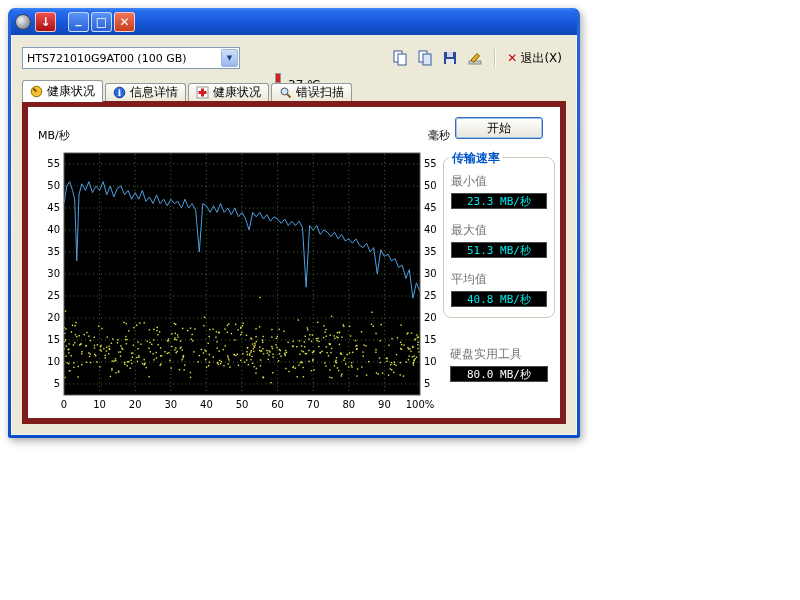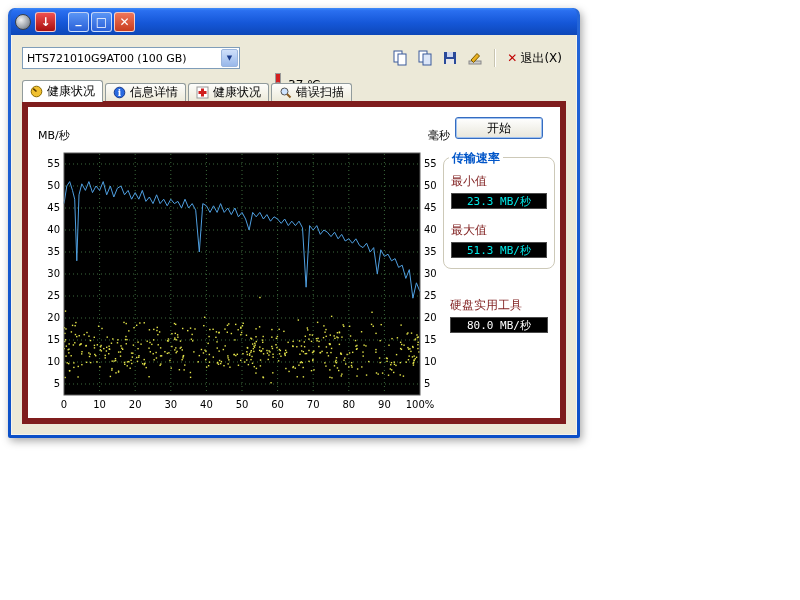--- a/index.html
+++ b/index.html
@@ -72,21 +72,21 @@
   .start-btn { width:88px; height:22px; margin:0 auto; font-size:12px;
     font-family:"DejaVu Sans", sans-serif;
     background:linear-gradient(180deg,#ffffff,#e8e6da);
     border:1px solid #356cc0; border-radius:3px;
     box-shadow:inset 0 0 0 1px #9ec1f0; }
   .groupbox { margin-top:18px; border:1px solid #cdc9b8; border-radius:8px;
     padding:2px 7px 10px; position:relative; }
   .group-title { position:absolute; top:-8px; left:5px; background:#fff; padding:0 3px;
     color:#0055c8; font-size:12px; font-weight:bold; }
   .stat { margin-top:9px; }
-  .stat-label { font-size:12px; margin-bottom:3px; color:#7f1d1d;margin-top:13px; }
+  .stat-label { font-size:12px; margin-bottom:3px; color:#737373;margin-top:13px; }
   .stat-value { background:#000; border:1px solid #4a4a4a; height:16px;
     display:flex; align-items:center; justify-content:center;
     font-family:"DejaVu Sans Mono", monospace; font-size:11px; font-weight:normal; }
   .stat.loose { margin-top:15px; padding:0 7px; }
 </style>
 </head>
 <body>
 
 <div class="desktop">
   <div class="window">
@@ -776,20 +776,24 @@
           <div class="groupbox">
             <span class="group-title">传输速率</span>
             <div class="stat">
               <div class="stat-label">最小值</div>
               <div class="stat-value" style="color: rgb(0, 232, 232);">23.3 MB/秒</div>
             </div>
             <div class="stat">
               <div class="stat-label">最大值</div>
               <div class="stat-value" style="color: rgb(0, 232, 232);">51.3 MB/秒</div>
             </div>
+            <div class="stat">
+              <div class="stat-label">平均值</div>
+              <div class="stat-value" style="color: rgb(0, 232, 232);">40.8 MB/秒</div>
+            </div>
           </div>
 
           <div class="stat loose">
             <div class="stat-label">硬盘实用工具</div>
             <div class="stat-value" style="color: rgb(255, 255, 255);">80.0 MB/秒</div>
           </div>
         </div>
       </div>
 
     </div>

